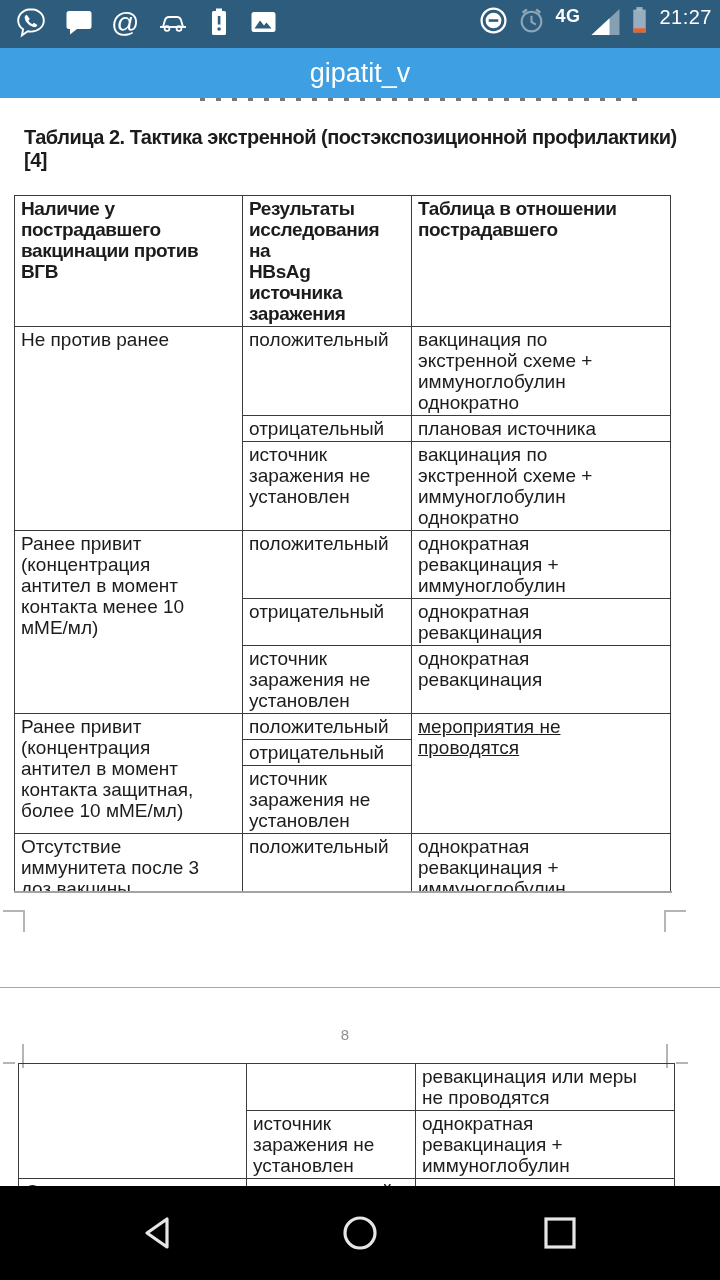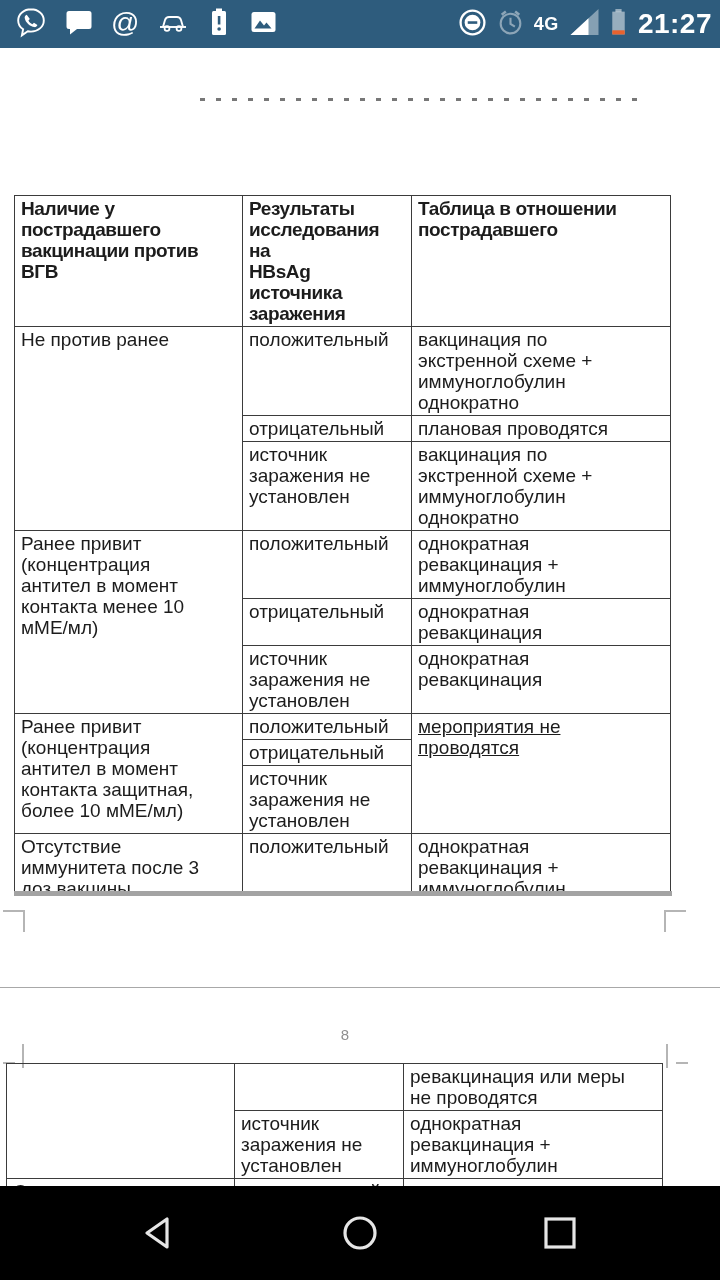--- a/index.html
+++ b/index.html
@@ -3,41 +3,41 @@
 <meta charset="utf-8">
 <style>
   html,body{margin:0;padding:0;background:#000;}
   #screen{position:relative;width:720px;height:1280px;overflow:hidden;background:#fff;
           font-family:"Liberation Sans",sans-serif;}
 
   
   .status-bar{position:absolute;top:0;left:0;width:720px;height:48px;background:#2e5c7d;
               display:flex;align-items:center;justify-content:space-between;}
   .sb-left{display:flex;align-items:center;gap:17px;padding-left:15px;}
-  .sb-right{display:flex;align-items:center;gap:9px;padding-right:8px;}
+  .sb-right{display:flex;gap:9px;padding-right:8px;}
   .sb-at{color:#fff;font-size:28px;line-height:28px;transform:translateY(-1px);}
-  .sb-time{color:#fff;font-size:28px;letter-spacing:.5px;padding-left:2px;font-weight:bold;}
+  .sb-time{color:#fff;font-size:20px;letter-spacing:.5px;padding-left:2px;}
   .sb-4g{color:#fff;font-size:18px;font-weight:bold;letter-spacing:.5px;}
   .dim{opacity:.45;}
 
   
   .app-bar{position:absolute;top:48px;left:0;width:720px;height:50px;background:#3ea0e2;
            display:flex;align-items:center;justify-content:center;}
   .app-title{color:#fff;font-size:27px;}
 
   
   .doc{position:absolute;top:98px;left:0;width:720px;height:1088px;background:#fff;color:#1c1c1c;}
   .clip-line{position:absolute;top:0;left:200px;width:445px;height:3px;opacity:.75;
              background:repeating-linear-gradient(90deg,#4a4a4a 0 5px,transparent 5px 16px);}
   .caption{position:absolute;left:24px;top:28px;width:684px;font-size:20px;font-weight:bold;
            letter-spacing:-.5px;line-height:23px;white-space:pre-line;}
 
   .tbl-wrap1{position:absolute;left:14px;top:97px;width:658px;height:696px;overflow:hidden;
-             border-bottom:5px solid #a3a3a3;}
-  .tbl-wrap2{position:absolute;left:6px;top:965px;width:658px;height:123px;overflow:hidden;}
+             border-bottom:2px solid #a3a3a3;}
+  .tbl-wrap2{position:absolute;left:18px;top:965px;width:658px;height:123px;overflow:hidden;}
   table.doc-table{border-collapse:collapse;table-layout:fixed;width:656px;}
   table.doc-table td{border:1px solid #3b3b3b;vertical-align:top;padding:2px 6px;
                      font-size:19px;line-height:21px;white-space:pre-line;overflow:hidden;}
   td.th{font-weight:bold;letter-spacing:-.4px;}
   td.mid{vertical-align:middle;text-decoration:underline;}
 
   .margin-mark{position:absolute;width:20px;height:20px;}
   .mm-bl{left:3px;top:812px;border-top:2px solid #b5b5b5;border-right:2px solid #b5b5b5;}
   .mm-br{left:664px;top:812px;border-top:2px solid #b5b5b5;border-left:2px solid #b5b5b5;}
   .page-sep{position:absolute;left:0;top:889px;width:720px;height:1px;background:#a8a8a8;}
@@ -120,23 +120,28 @@
         <svg width="17" height="28" viewBox="0 0 16 27">
             <rect x="5" y="1" width="6" height="3" fill="rgba(255,255,255,0.5)"></rect>
             <rect x="2" y="3.5" width="12" height="22" fill="rgba(255,255,255,0.5)"></rect>
             <rect x="2" y="21.5" width="12" height="4" fill="#e8622e"></rect>
           </svg>
       </span>
       <span class="sb-time">21:27</span>
     </div>
   </div>
 
+  <div class="app-bar">
+    <span class="app-title">gipatit_v</span>
+  </div>
 
   <div class="doc">
     <div class="clip-line"></div>
+    <div class="caption">Таблица 2. Тактика экстренной (постэкспозиционной профилактики)
+[4]</div>
 
     <div class="tbl-wrap1">
       <table class="doc-table">
         <colgroup>
             <col style="width:228px">
             <col style="width:169px">
             <col style="width:259px">
           </colgroup>
         <tbody>
             <tr style="height:110px">
@@ -155,21 +160,21 @@
         <tr style="height:88px">
           <td rowspan="3">Не против ранее</td>
           <td>положительный</td>
           <td>вакцинация по
 экстренной схеме +
 иммуноглобулин
 однократно</td>
         </tr>
         <tr style="height:23px">
           <td>отрицательный</td>
-          <td>плановая проводятся</td>
+          <td>плановая источника</td>
         </tr>
         <tr style="height:88px">
           <td>источник
 заражения не
 установлен</td>
           <td>вакцинация по
 экстренной схеме +
 иммуноглобулин
 однократно</td>
         </tr>

